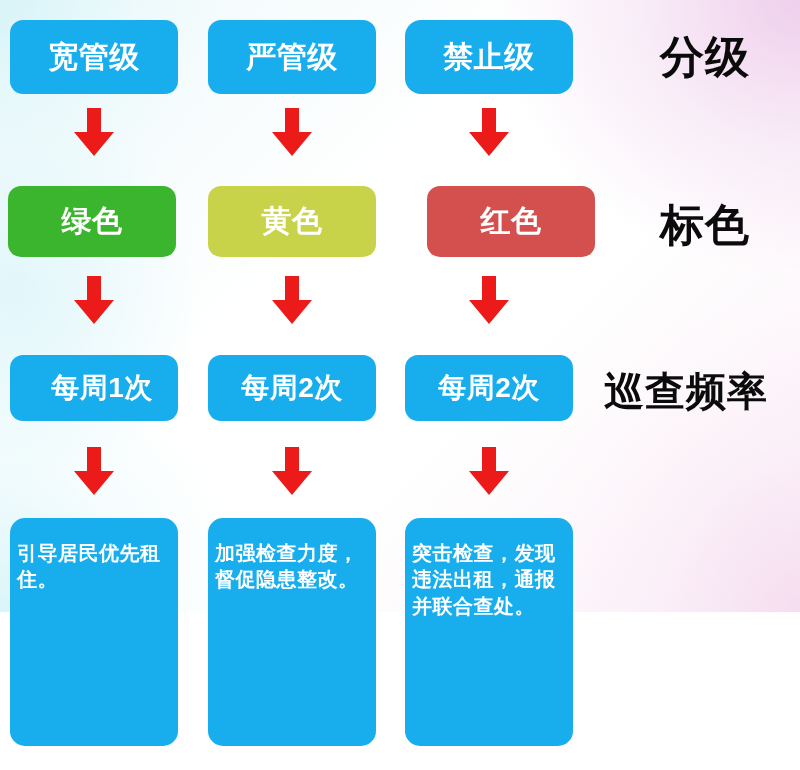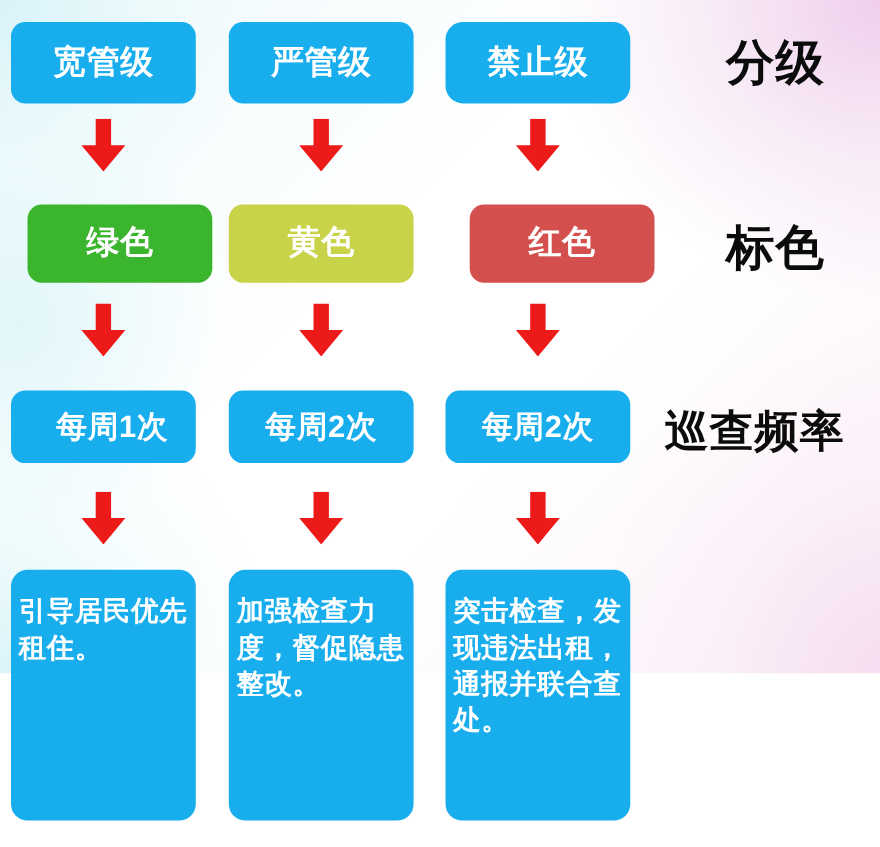--- a/index.html
+++ b/index.html
@@ -60,21 +60,21 @@
     font-size: 30px;
   }
   .freq-node {
     width: 168px;
     height: 66px;
     font-size: 28px;
   }
   .measure-node {
     width: 168px;
     height: 228px;
-    font-size: 25px;
+    font-size: 20px;
     align-items: flex-start;
     justify-content: center;
     padding: 22px 7px 10px 7px;
     border-radius: 15px;
     line-height: 1.32;
   }
   .measure-node .mtext {
     display: block;
     width: 100%;
     text-align: left;
@@ -123,21 +123,21 @@
     <svg viewBox="0 0 40 48" xmlns="http://www.w3.org/2000/svg" aria-hidden="true">
       <polygon points="13,0 27,0 27,24 40,24 20,48 0,24 13,24" fill="#ec1b19"></polygon>
     </svg>
   </div>
   <div class="arrow" style="left:469px; top:108px;">
     <svg viewBox="0 0 40 48" xmlns="http://www.w3.org/2000/svg" aria-hidden="true">
       <polygon points="13,0 27,0 27,24 40,24 20,48 0,24 13,24" fill="#ec1b19"></polygon>
     </svg>
   </div>
 
-  <div class="node green color-node" style="left:25px;  top:186px;text-align:center;">绿色</div>
+  <div class="node green color-node" style="left:8px;  top:186px;text-align:center;">绿色</div>
   <div class="node yellow color-node" style="left:208px; top:186px;">黄色</div>
   <div class="node red color-node" style="left:405px; top:186px;margin-left:22px;">红色</div>
 
   <div class="rlabel l2">标色</div>
 
   <div class="arrow" style="left:74px;  top:276px;">
     <svg viewBox="0 0 40 48" xmlns="http://www.w3.org/2000/svg" aria-hidden="true">
       <polygon points="13,0 27,0 27,24 40,24 20,48 0,24 13,24" fill="#ec1b19"></polygon>
     </svg>
   </div>

